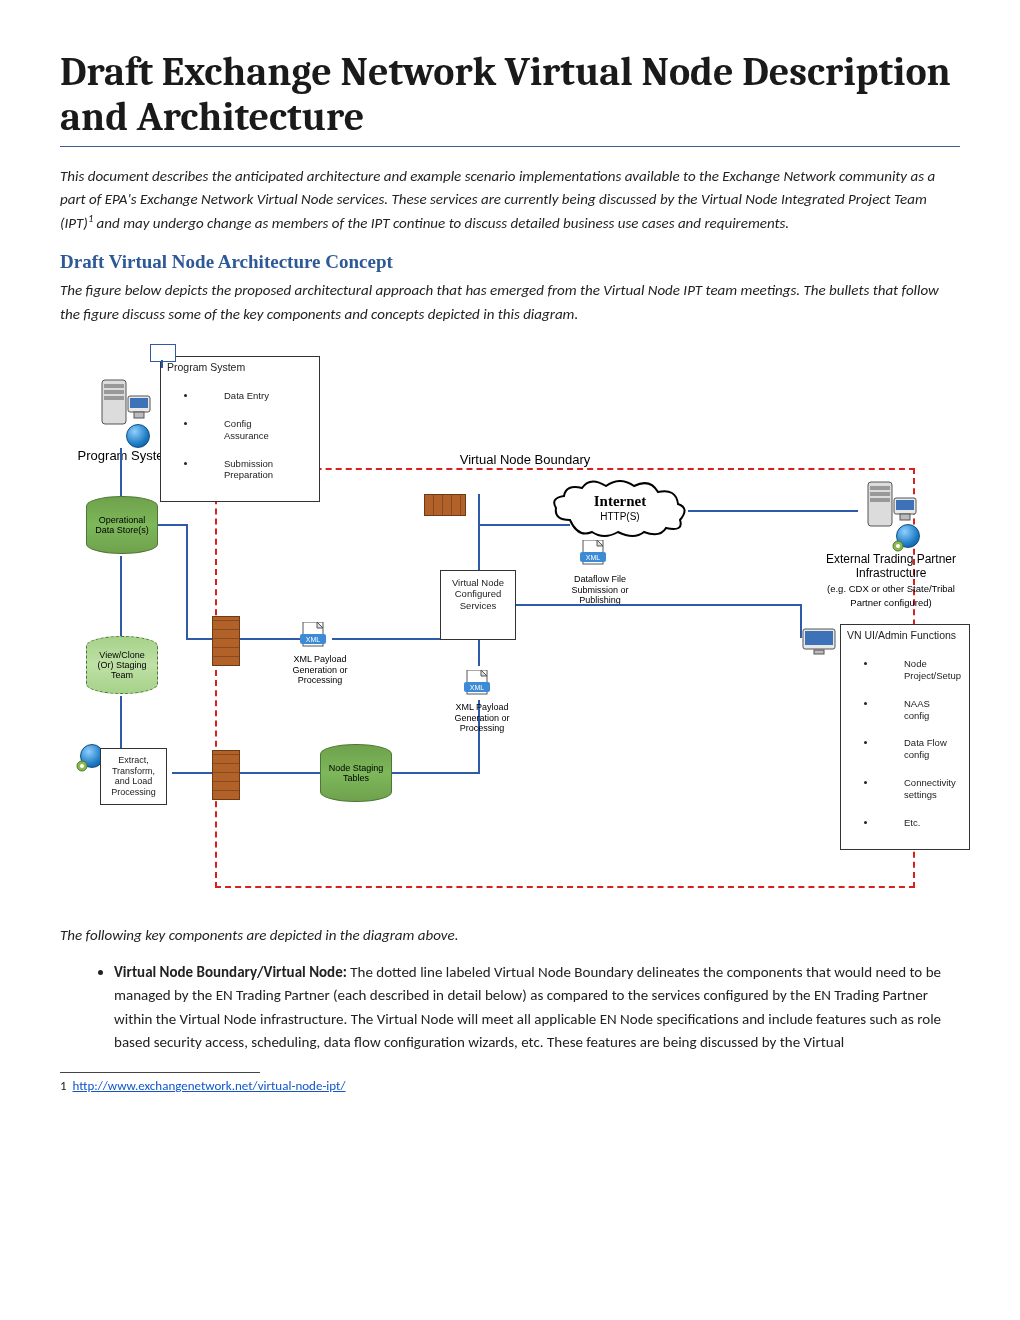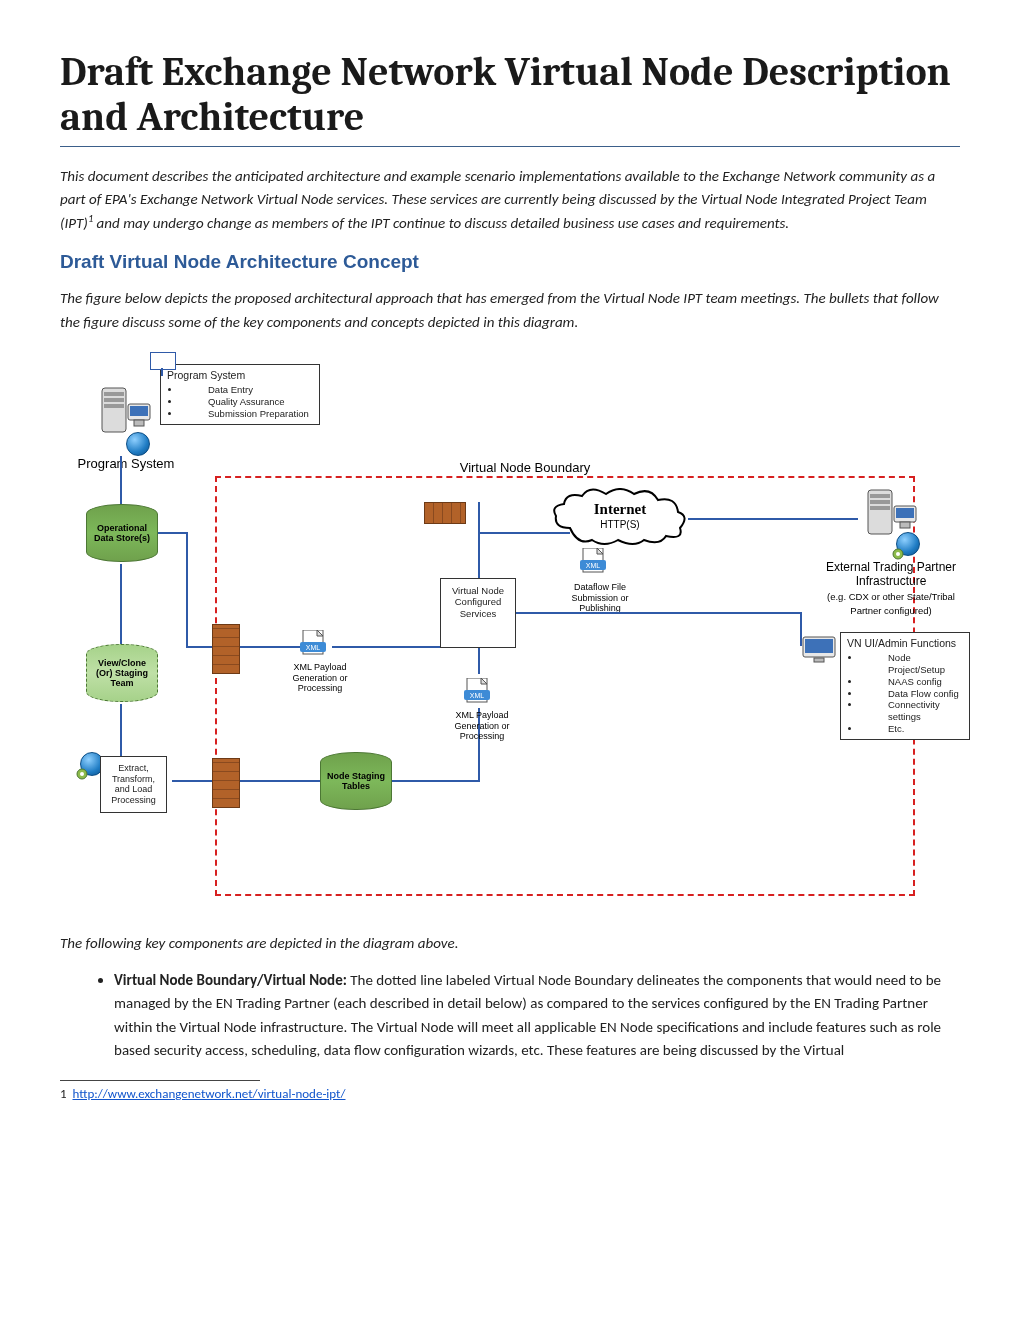--- a/index.html
+++ b/index.html
@@ -29,25 +29,25 @@
     border-top: 1px solid #3b5f8a;
     margin: 6px 0 18px 0;
   }
   p.body {
     font-size: 15px;
     line-height: 1.55;
     margin: 0 0 14px 0;
     font-style: italic;
   }
   h2.section {
-    font-family: Liberation Sans, sans-serif;
+    font-family: Liberation Serif, serif;
     color: #2d5a97;
     font-size: 19px;
     font-weight: 700;
-    margin: 16px 0 14px 0;
+    margin: 16px 0 6px 0;
   }
   sup {
     font-size: 0.7em;
     vertical-align: super;
   }
 
   
   .diagram {
     position: relative;
     width: 900px;
@@ -80,30 +80,29 @@
   .d-box .hdr {
     font-size: 10.5px;
     margin-bottom: 2px;
   }
   .d-box ul {
     margin: 0;
     padding-left: 14px;
   }
   .d-box ul li {
     font-size: 9.5px;
-    margin: 0;
+    margin: 16px;
     padding-left: 27px;
   }
   .cyl {
     position: absolute;
     width: 70px;
     font-family: Arial, sans-serif;
     font-size: 9.5px;
     text-align: center;
-    font-weight: bold;
   }
   .cyl .body {
     width: 100%;
     height: 56px;
     background: linear-gradient(180deg,#6fa14c 0%,#7db85a 50%,#6fa14c 100%);
     border: 1px solid #4c7734;
     border-radius: 35px/10px;
     position: relative;
   }
   .cyl.alt .body {
@@ -240,21 +239,21 @@
         <rect x="40" y="36" width="10" height="6" fill="#bbb" stroke="#555"></rect>
       </svg>
     </div>
     <div class="globe" style="left:66px; top:84px;"></div>
     <div class="d-label" style="left:6px; top:108px; width:120px; font-size:13px;">Program System</div>
 
     <div class="d-box" style="left:100px; top:16px; width:160px;">
       <div class="hdr">Program System</div>
       <ul>
         <li>Data Entry</li>
-        <li>Quality Assurance</li>
+        <li>Config Assurance</li>
         <li>Submission Preparation</li>
       </ul>
     </div>
     <div style="position:absolute;left:90px;top:4px;width:24px;height:16px;border:1px solid #2f5aa8;background:#fff;"></div>
     <div class="line v" style="left:101px; top:20px; height:8px;"></div>
 
     <div class="line v" style="left:60px; top:108px; height:48px;"></div>
 
     <div class="cyl" style="left:26px; top:156px;">
       <div class="body">

